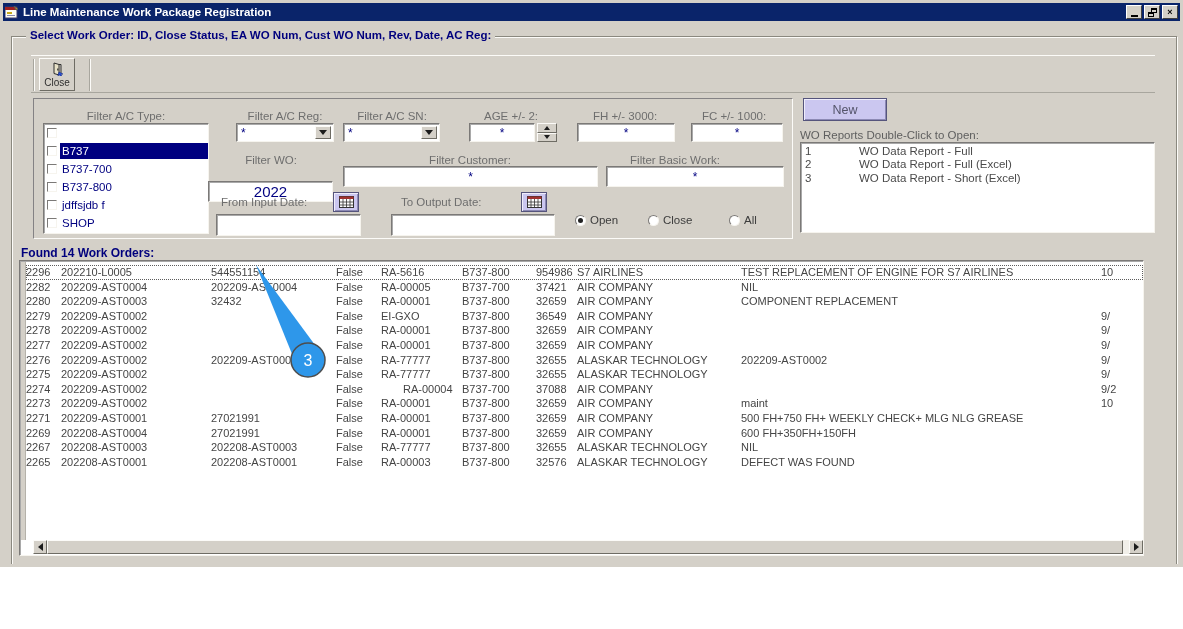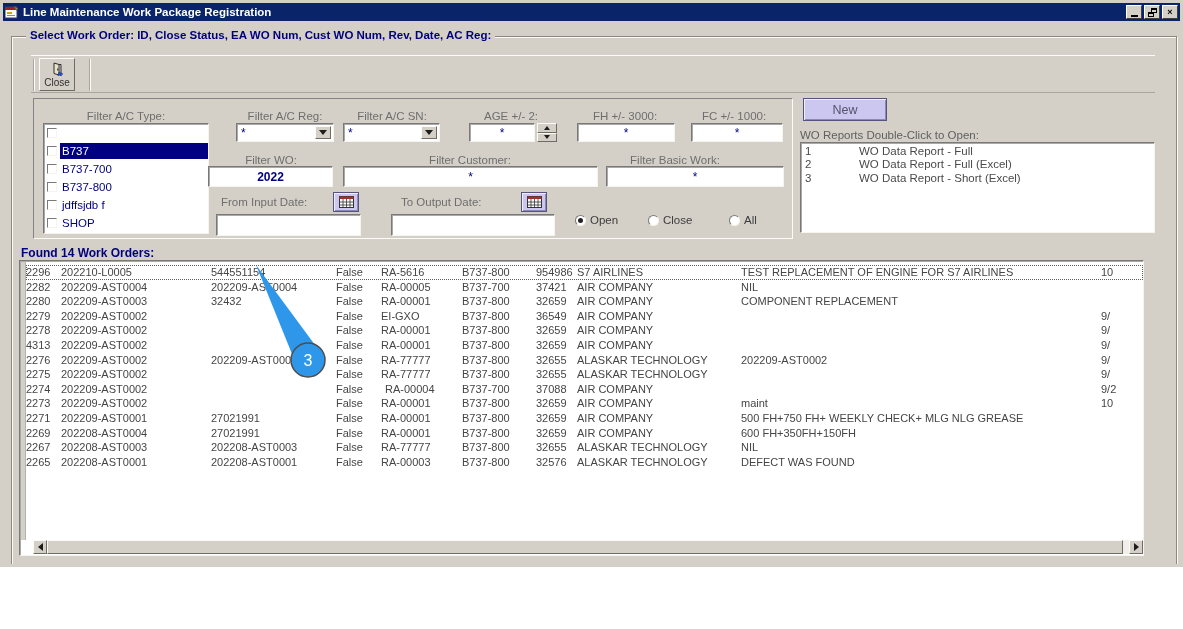--- a/index.html
+++ b/index.html
@@ -43,21 +43,21 @@
   .filter-panel{position:absolute;left:30px;top:95px;width:760px;height:141px;
     border:1px solid;border-color:#848284 #fcfbf8 #fcfbf8 #848284;background:#d4d0c8;}
   .flabel{position:absolute;color:#6e6e6e;font-size:11.5px;white-space:nowrap;transform:translateX(-50%);}
   .flabel.left{transform:none;}
   .field{position:absolute;background:#fff;
     border:1px solid;border-color:#7b7977 #f6f4ee #f6f4ee #7b7977;
     box-shadow:inset 1px 1px 0 rgba(64,64,64,.45);
     color:#000080;display:flex;align-items:center;justify-content:center;
     font-size:12px;overflow:hidden;white-space:nowrap;}
   .field.left-val{justify-content:flex-start;padding-left:4px;}
-  .field.bold-val{font-weight:bold;font-size:12px;}
+  .field.bold-val{font-weight:normal;font-size:15px;margin-top:15px;}
   .combo-btn{position:absolute;top:2px;right:2px;bottom:2px;width:16px;background:#d4d0c8;
     border:1px solid;border-color:#fcfbf8 #6e6c64 #6e6c64 #fcfbf8;
     display:flex;align-items:center;justify-content:center;}
   .arrow-down{width:0;height:0;border-left:4px solid transparent;border-right:4px solid transparent;border-top:5px solid #1c1c1c;}
   .arrow-up{width:0;height:0;border-left:4px solid transparent;border-right:4px solid transparent;border-bottom:5px solid #1c1c1c;}
   .spinner{position:absolute;width:20px;height:19px;display:flex;flex-direction:column;}
   .spin-btn{flex:1;background:#d4d0c8;border:1px solid;border-color:#fcfbf8 #6e6c64 #6e6c64 #fcfbf8;
     display:flex;align-items:center;justify-content:center;}
   .spin-btn .arrow-down{border-left-width:3px;border-right-width:3px;border-top-width:4px;}
   .spin-btn .arrow-up{border-left-width:3px;border-right-width:3px;border-bottom-width:4px;}
@@ -368,21 +368,21 @@
           <span class="grid-cell" style="left: 0px;">2278</span>
           <span class="grid-cell" style="left: 35px;">202209-AST0002</span>
           <span class="grid-cell" style="left: 310px;">False</span>
           <span class="grid-cell" style="left: 355px;">RA-00001</span>
           <span class="grid-cell" style="left: 436px;">B737-800</span>
           <span class="grid-cell" style="left: 510px;">32659</span>
           <span class="grid-cell" style="left: 551px;">AIR COMPANY</span>
           <span class="grid-cell" style="left: 1075px;">9/</span>
         </div>
         <div class="grid-row" style="top: 73px;">
-          <span class="grid-cell" style="left: 0px;">4313</span>
+          <span class="grid-cell" style="left: 0px;">2277</span>
           <span class="grid-cell" style="left: 35px;">202209-AST0002</span>
           <span class="grid-cell" style="left: 310px;">False</span>
           <span class="grid-cell" style="left: 355px;">RA-00001</span>
           <span class="grid-cell" style="left: 436px;">B737-800</span>
           <span class="grid-cell" style="left: 510px;">32659</span>
           <span class="grid-cell" style="left: 551px;">AIR COMPANY</span>
           <span class="grid-cell" style="left: 1075px;">9/</span>
         </div>
         <div class="grid-row" style="top: 87.6px;">
           <span class="grid-cell" style="left: 0px;">2276</span>
@@ -403,21 +403,21 @@
           <span class="grid-cell" style="left: 355px;">RA-77777</span>
           <span class="grid-cell" style="left: 436px;">B737-800</span>
           <span class="grid-cell" style="left: 510px;">32655</span>
           <span class="grid-cell" style="left: 551px;">ALASKAR TECHNOLOGY</span>
           <span class="grid-cell" style="left: 1075px;">9/</span>
         </div>
         <div class="grid-row" style="top: 116.8px;">
           <span class="grid-cell" style="left: 0px;">2274</span>
           <span class="grid-cell" style="left: 35px;">202209-AST0002</span>
           <span class="grid-cell" style="left: 310px;">False</span>
-          <span class="grid-cell" style="left: 347px; padding-left: 12px;">RA-00004</span>
+          <span class="grid-cell" style="left: 365px; padding-left: 12px;">RA-00004</span>
           <span class="grid-cell" style="left: 436px;">B737-700</span>
           <span class="grid-cell" style="left: 510px;">37088</span>
           <span class="grid-cell" style="left: 551px;">AIR COMPANY</span>
           <span class="grid-cell" style="left: 1075px;">9/2</span>
         </div>
         <div class="grid-row" style="top: 131.4px;">
           <span class="grid-cell" style="left: 0px;">2273</span>
           <span class="grid-cell" style="left: 35px;">202209-AST0002</span>
           <span class="grid-cell" style="left: 310px;">False</span>
           <span class="grid-cell" style="left: 355px;">RA-00001</span>

